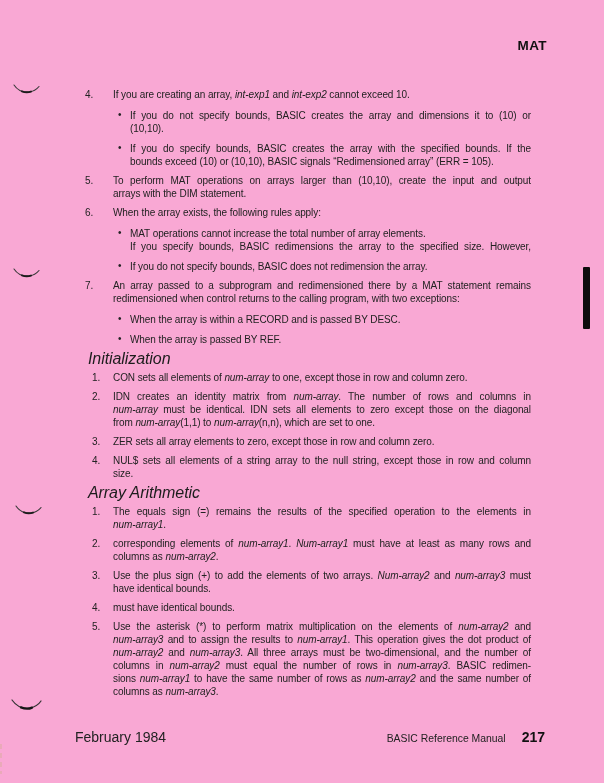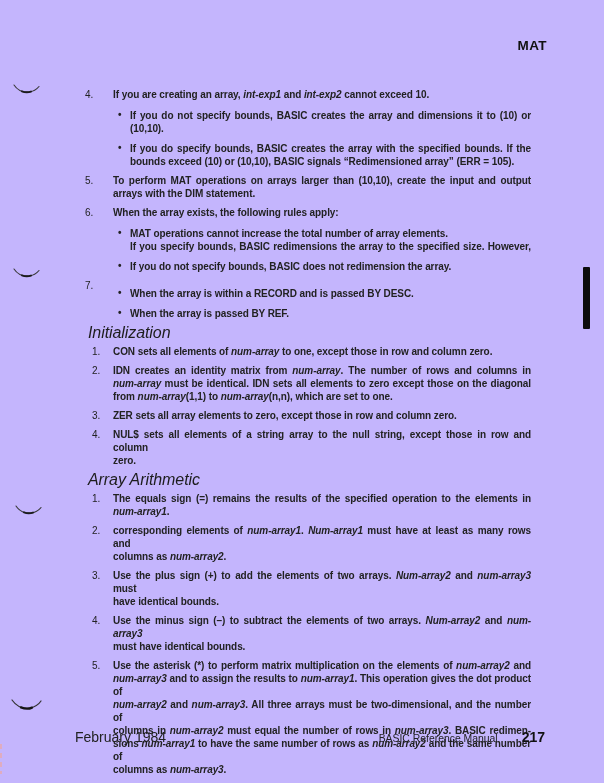--- a/index.html
+++ b/index.html
@@ -1,46 +1,46 @@
 <!DOCTYPE html>
 <html><head>
 <meta charset="utf-8">
 <style>
   html,body{margin:0;padding:0;}
   body{width:604px;height:783px;overflow:hidden;background:#ffffff;}
   .page{
     position:relative;width:604px;height:783px;
-    background:#c4b5fd;color:#1f1f1f;
+    background:#f9a8d4;color:#1f1f1f;
     font-family:"Liberation Sans","DejaVu Sans",sans-serif;
   }
   
   .runhead{
     position:absolute;top:38px;right:57px;
     font-size:13.5px;font-weight:700;letter-spacing:.4px;color:#111;
   }
   
   .content{
     position:absolute;left:85px;top:88px;width:446px;
     font-size:10px;line-height:13px;letter-spacing:-0.08px;color:#222;
   }
   .ln{text-align:justify;text-align-last:justify;}
   .ln.last{text-align-last:left;}
   .item{display:flex;margin-bottom:6px;}
   .item .num{flex:none;width:28px;}
   .item.sub .num{padding-left:7px;width:21px;}
-  .item .body{flex:1;min-width:0;font-weight:bold;}
+  .item .body{flex:1;min-width:0;}
   .bullets{margin-top:8px;}
   .bullet{position:relative;padding-left:17px;}
   .bullet + .bullet{margin-top:7px;}
   .bullet .dot{position:absolute;left:5px;top:-1px;font-size:10px;}
   .heading{font-style:italic;margin:2px 0 6px 3px;font-size:16px;color:#1d1d1d;}
   i{font-style:italic;}
   
   .footer-date{position:absolute;left:75px;top:729px;font-size:14px;color:#222;}
-  .footer-right{position:absolute;right:59px;top:729px;display:flex;align-items:baseline;gap:24px;}
+  .footer-right{position:absolute;right:59px;top:729px;display:flex;align-items:baseline;gap:16px;}
   .footer-manual{font-size:10.4px;color:#222;}
   .footer-page{font-size:14px;font-weight:700;color:#111;}
   
   .margin-bar{
     position:absolute;left:583px;top:267px;width:7px;height:62px;
     background:#0d0d0d;border-radius:1px;
   }
   .squiggle{position:absolute;}
   .sq1{left:13px;top:82px;}
   .sq2{left:13px;top:266px;}
@@ -112,20 +112,24 @@
               <div class="para">
                 <div class="ln last">If you do not specify bounds, BASIC does not redimension the array.</div>
               </div>
             </div>
           </div>
         </div>
       </div>
       <div class="item">
         <span class="num">7.</span>
         <div class="body">
+          <div class="para">
+            <div class="ln">An array passed to a subprogram and redimensioned there by a MAT statement remains</div>
+            <div class="ln last">redimensioned when control returns to the calling program, with two exceptions:</div>
+          </div>
           <div class="bullets">
             <div class="bullet">
               <span class="dot">•</span>
               <div class="para">
                 <div class="ln last">When the array is within a RECORD and is passed BY DESC.</div>
               </div>
             </div>
             <div class="bullet">
               <span class="dot">•</span>
               <div class="para">
@@ -160,21 +164,21 @@
           <div class="para">
             <div class="ln last">ZER sets all array elements to zero, except those in row and column zero.</div>
           </div>
         </div>
       </div>
       <div class="item sub">
         <span class="num">4.</span>
         <div class="body">
           <div class="para">
             <div class="ln">NUL$ sets all elements of a string array to the null string, except those in row and column</div>
-            <div class="ln last">zero.</div>
+            <div class="ln last">size.</div>
           </div>
         </div>
       </div>
       <div class="heading">Array Arithmetic</div>
       <div class="item sub">
         <span class="num">1.</span>
         <div class="body">
           <div class="para">
             <div class="ln">The equals sign (=) remains the results of the specified operation to the elements in</div>
             <div class="ln last"><i>num-array1</i>.</div>
@@ -196,21 +200,20 @@
           <div class="para">
             <div class="ln">Use the plus sign (+) to add the elements of two arrays. <i>Num-array2</i> and <i>num-array3</i> must</div>
             <div class="ln last">have identical bounds.</div>
           </div>
         </div>
       </div>
       <div class="item sub">
         <span class="num">4.</span>
         <div class="body">
           <div class="para">
-            <div class="ln">Use the minus sign (–) to subtract the elements of two arrays. <i>Num-array2</i> and <i>num-array3</i></div>
             <div class="ln last">must have identical bounds.</div>
           </div>
         </div>
       </div>
       <div class="item sub">
         <span class="num">5.</span>
         <div class="body">
           <div class="para">
             <div class="ln">Use the asterisk (*) to perform matrix multiplication on the elements of <i>num-array2</i> and</div>
             <div class="ln"><i>num-array3</i> and to assign the results to <i>num-array1</i>. This operation gives the dot product of</div>

